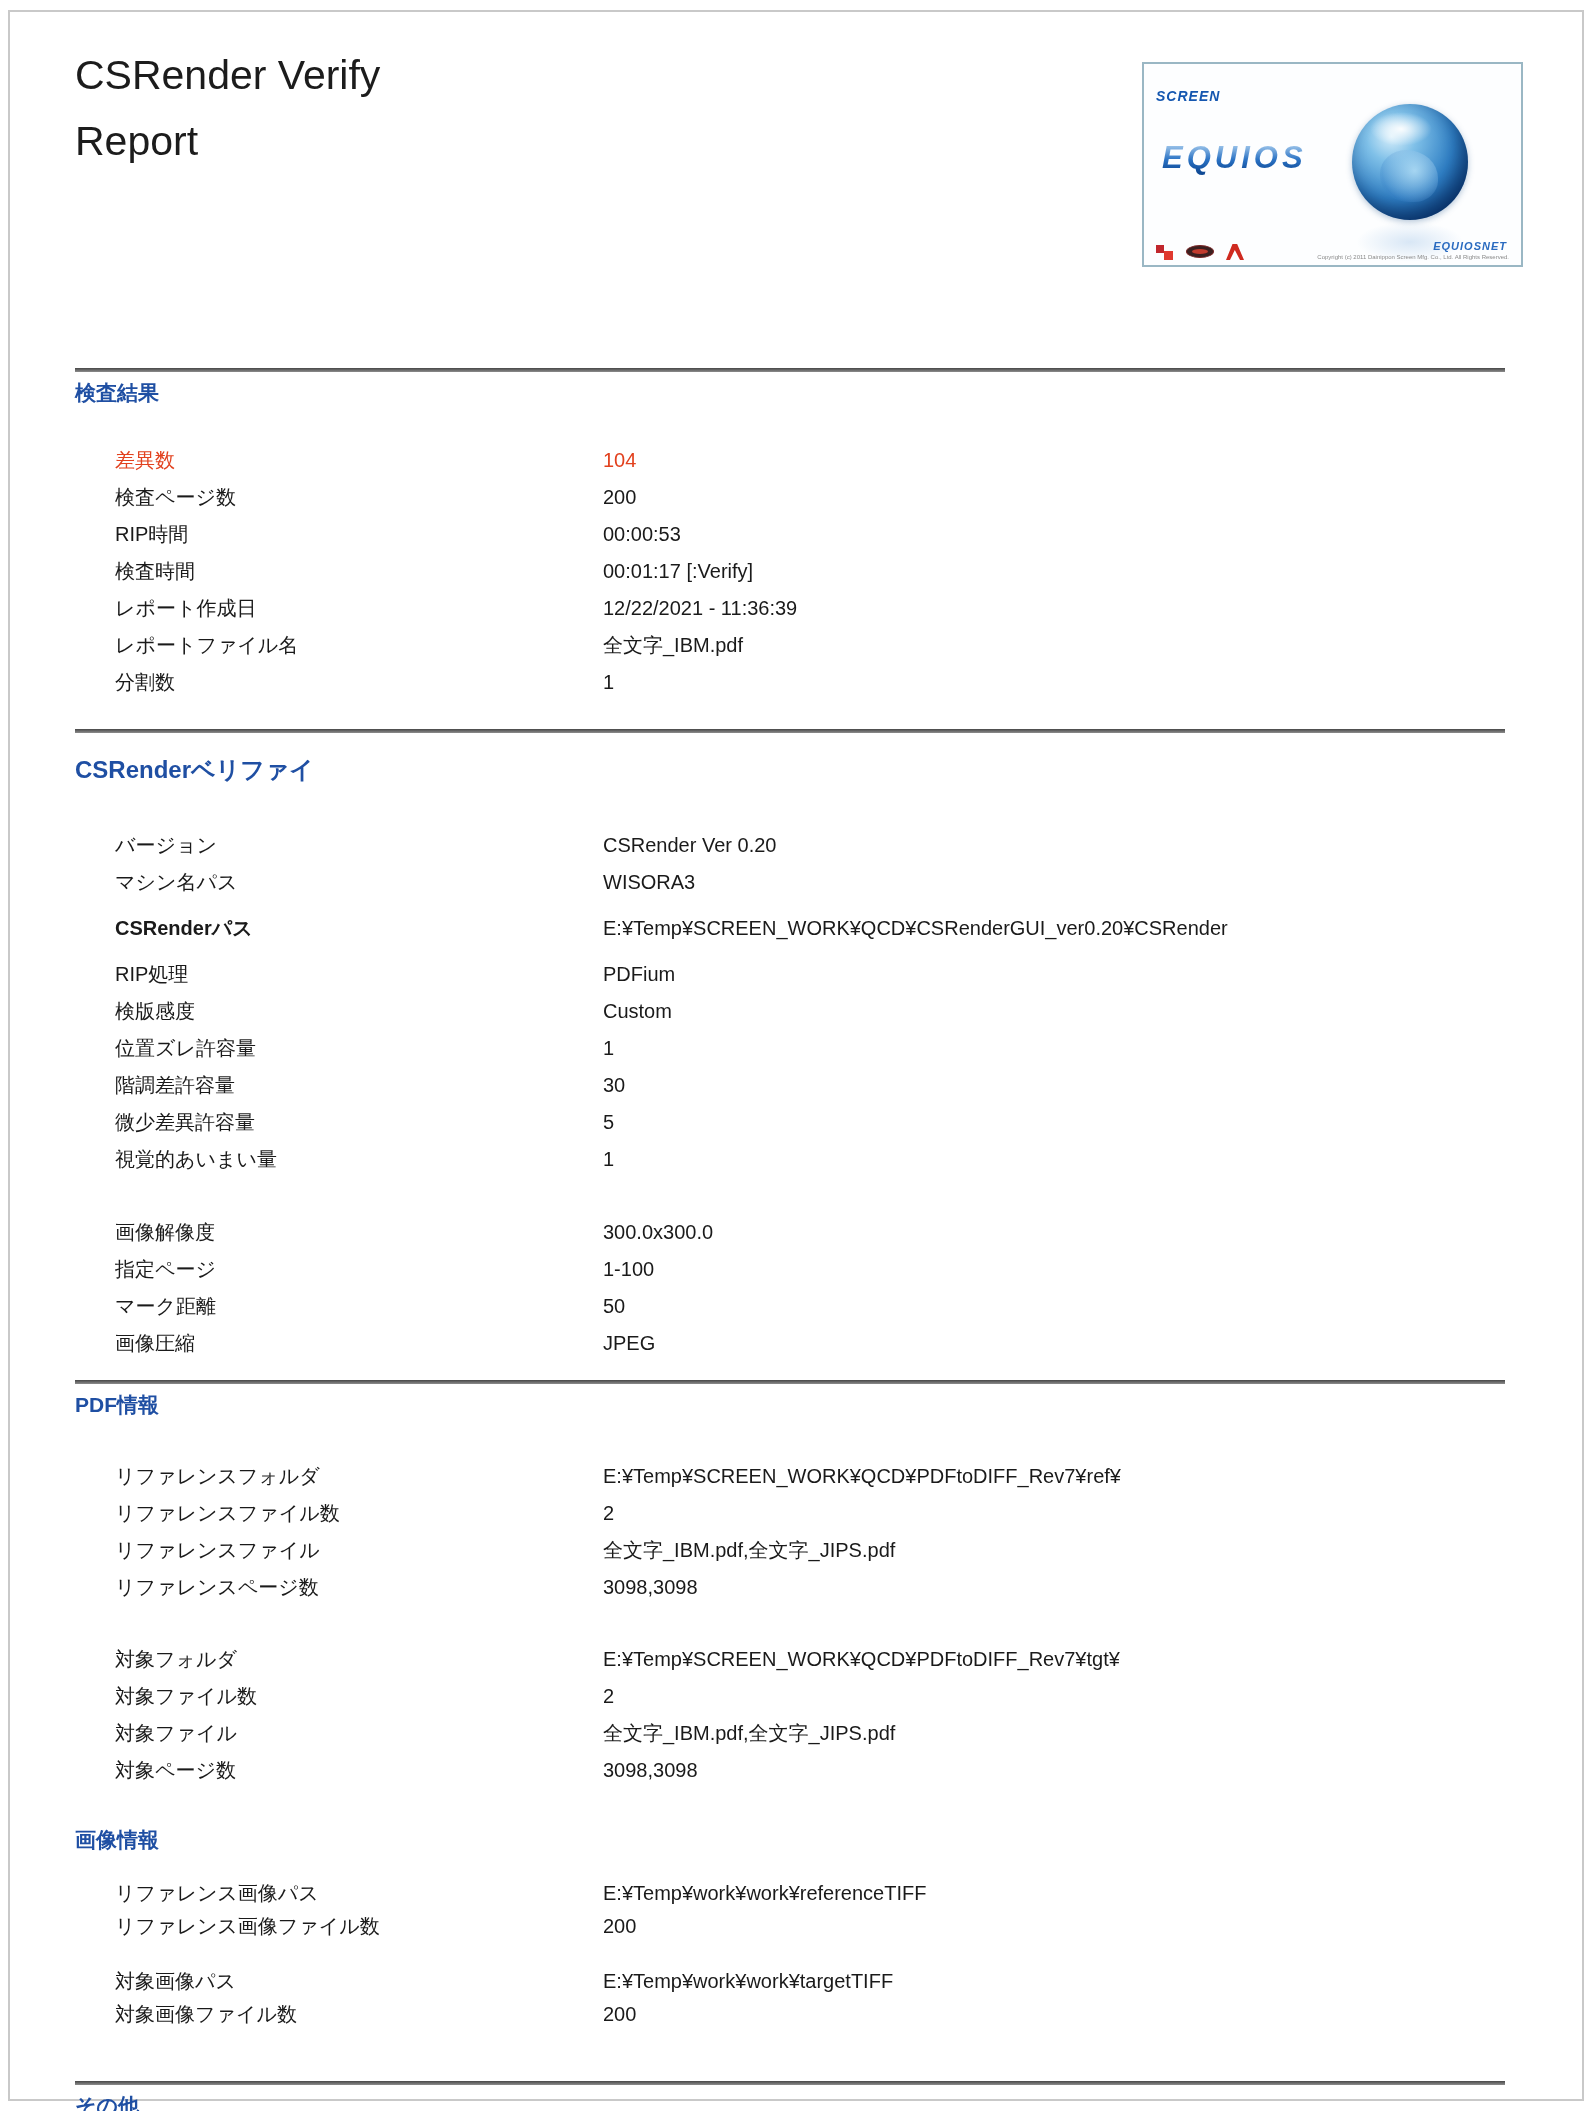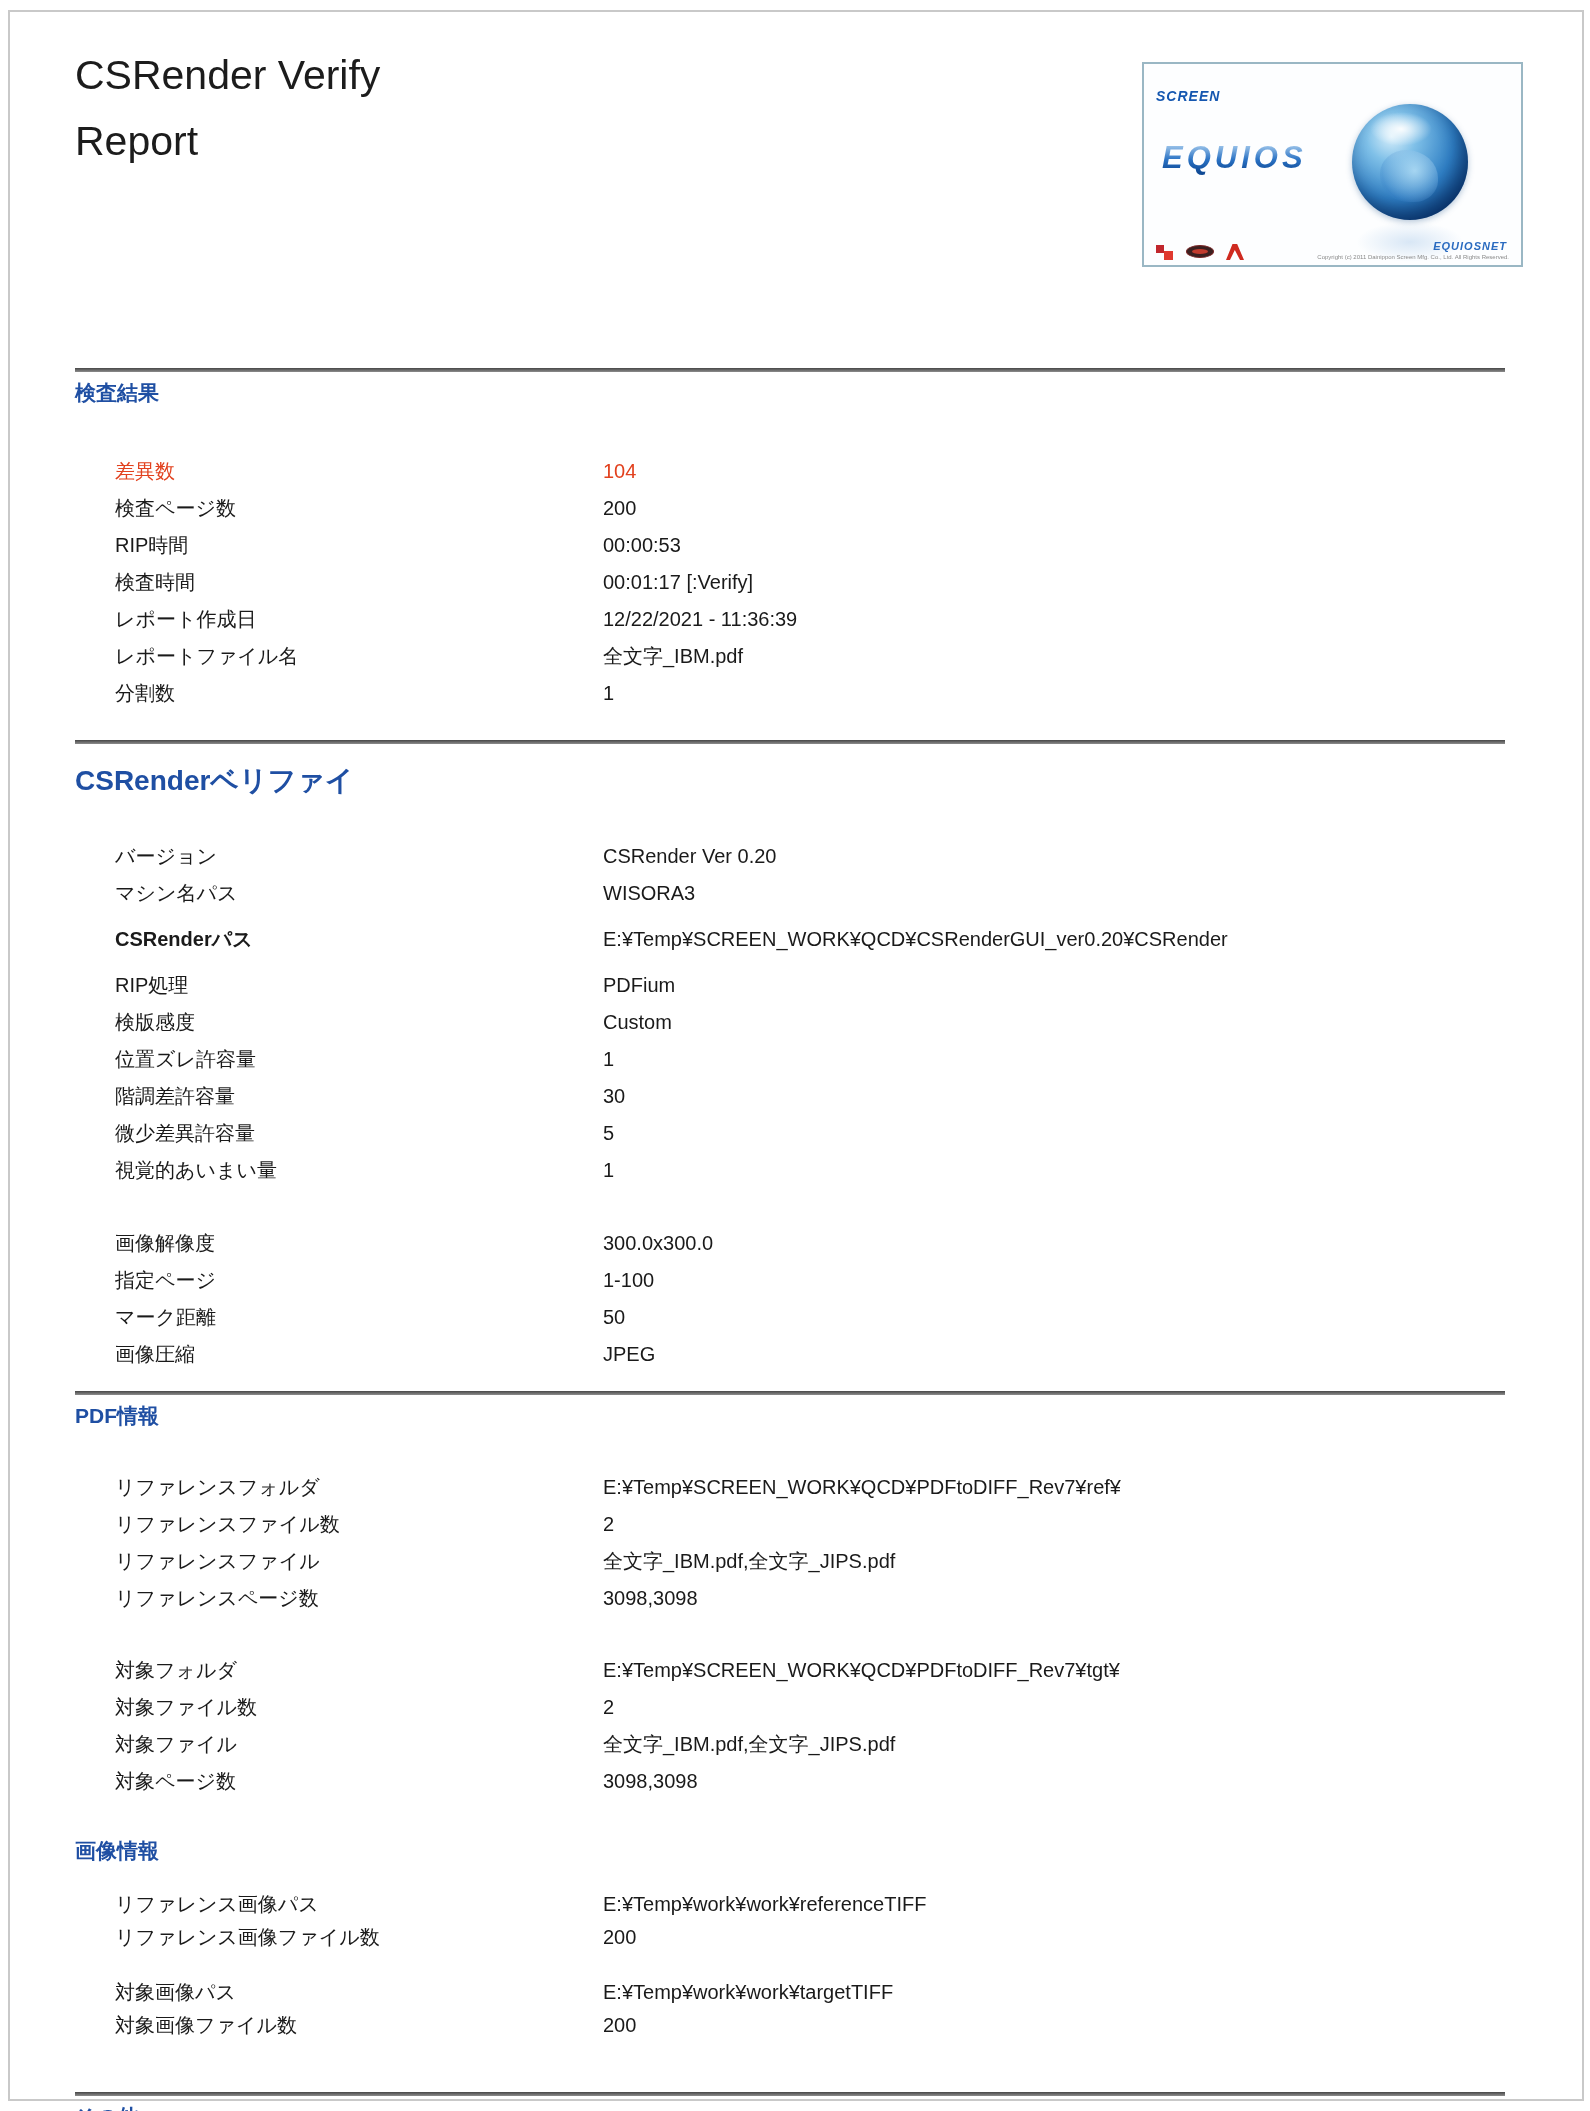--- a/index.html
+++ b/index.html
@@ -45,30 +45,30 @@
   .m3 { width:18px; height:16px; background:#cf2a20;
         clip-path:polygon(36% 0, 62% 0, 100% 100%, 78% 100%, 49% 38%, 22% 100%, 0 100%); }
   .equiosnet { position:absolute; right:14px; top:176px; font-size:11px; font-weight:700;
                color:#2a6bc0; letter-spacing:1px; font-style:italic; }
   .copyright { position:absolute; right:12px; top:190px; font-size:6px; color:#8a8a8a; }
 
   
   .rule { height:4px; background:linear-gradient(#474747,#8d8d8d); }
   h2 { color:#1f4fa3; font-weight:700; }
   .sec-title { font-size:21px; line-height:30px; margin-top:6px; }
-  .sec-title.big { font-size:28px; line-height:34px;margin-top:20px; }
+  .sec-title.big { font-size:24px; line-height:34px;margin-top:20px; }
 
   .rows { margin-top:32px; }
   .row { display:flex; font-size:20px; line-height:37px; }
   .row .label { width:528px; padding-left:40px; flex:none; }
   .row .value { flex:1; max-width:872px; word-break:break-all; }
   .flag-highlight .label, .flag-highlight .value { color:#e2411e; }
   .flag-label_bold .label { font-weight:700; }
 
-  #sec-kensa .rows { margin-top:45px; margin-bottom:28px; }
+  #sec-kensa .rows { margin-top:34px; margin-bottom:28px; }
   #sec-csr .rows { margin-top:40px; }
   #sec-csr .rows + .rows { margin-top:9px; }
   #sec-csr .rows.spaced { margin-top:36px; }
   #sec-csr { margin-bottom:18px; }
   #sec-pdf .rows { margin-top:38px; }
   #sec-pdf .rows + .rows { margin-top:35px; }
   #sec-img { margin-top:36px; }
   #sec-img .rows { margin-top:22px; }
   #sec-img .row { line-height:33px; }
   #sec-img .rows + .rows { }

